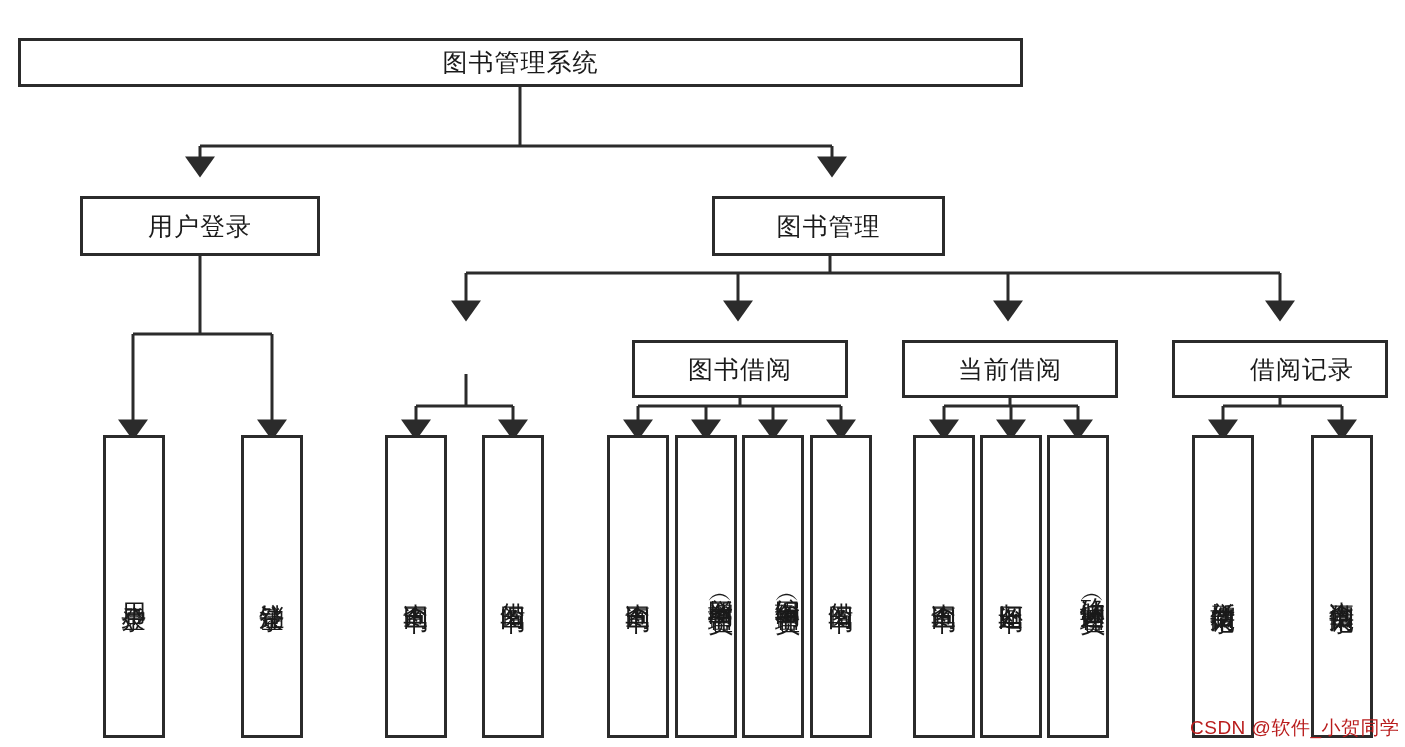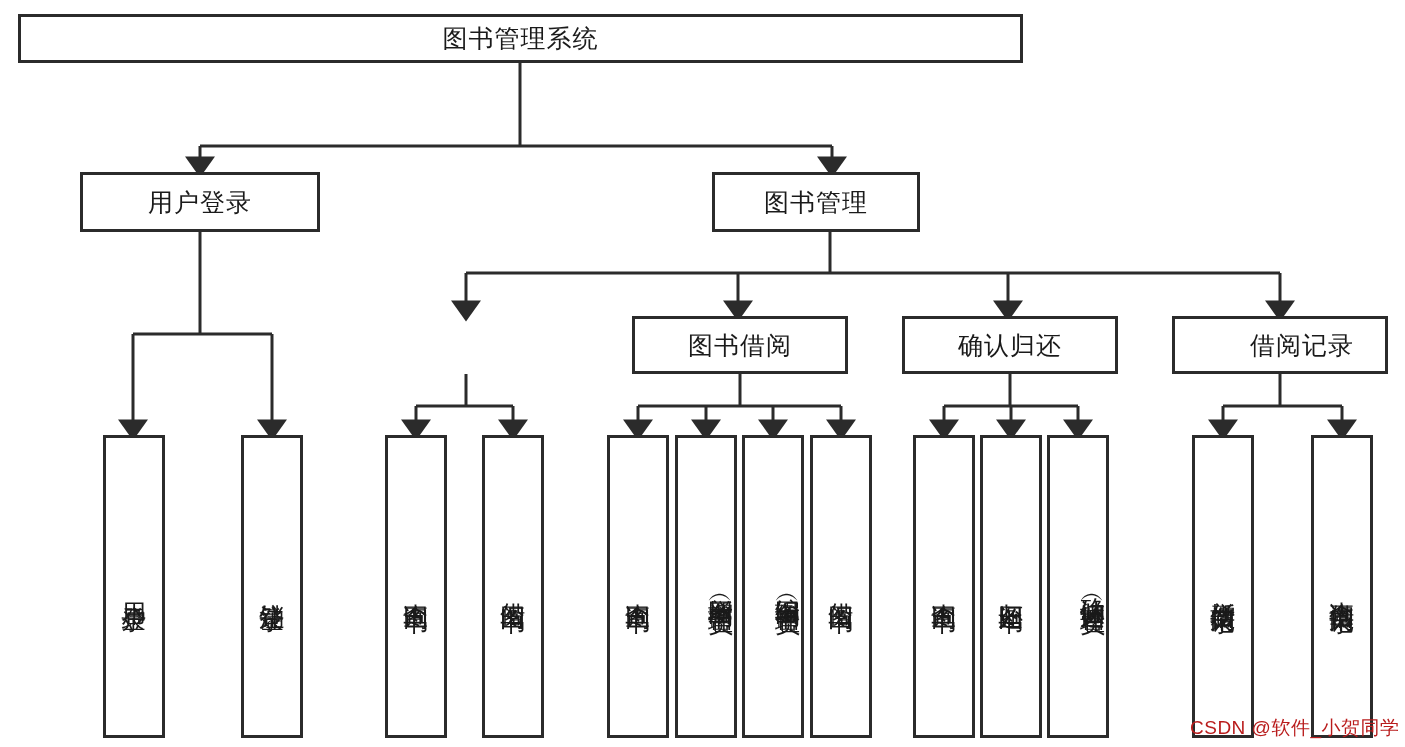--- a/index.html
+++ b/index.html
@@ -32,20 +32,21 @@
     background: #ffffff;
     display: flex;
     align-items: center;
     justify-content: center;
     color: #1a1a1a;
     line-height: 1.05;
   }
   .node.h {
     font-size: 25px;
     letter-spacing: 1px;
+    margin-top: 24px;
   }
   .node.v {
     writing-mode: vertical-rl;
     text-orientation: upright;
     font-size: 25px;
     letter-spacing: 2px;
     padding: 4px 0;
   }
   .node.v.top {
     align-items: flex-start;
@@ -114,29 +115,29 @@
     </g>
   </svg>
 
   <div class="node h" style="left:18px;top:14px;width:1005px;height:49px;">
     <span>图书管理系统</span>
   </div>
 
   <div class="node h" style="left:80px;top:172px;width:240px;height:60px;">
     <span>用户登录</span>
   </div>
-  <div class="node h" style="left:712px;top:172px;width:208px;height:60px;">
+  <div class="node h" style="left:712px;top:172px;width:233px;height:60px;">
     <span>图书管理</span>
   </div>
 
   <div class="node h" style="left:632px;top:316px;width:216px;height:58px;">
     <span>图书借阅</span>
   </div>
   <div class="node h" style="left:902px;top:316px;width:216px;height:58px;">
-    <span>确认归还</span>
+    <span>当前借阅</span>
   </div>
   <div class="node h" style="left:1172px;top:316px;width:216px;height:58px;padding-left:44px;">
     <span>借阅记录</span>
   </div>
 
   <div class="node v" style="left:103px;top:435px;width:62px;height:303px;">
     <span>用户登录</span>
   </div>
   <div class="node v" style="left:241px;top:435px;width:62px;height:303px;">
     <span>注销登录</span>

